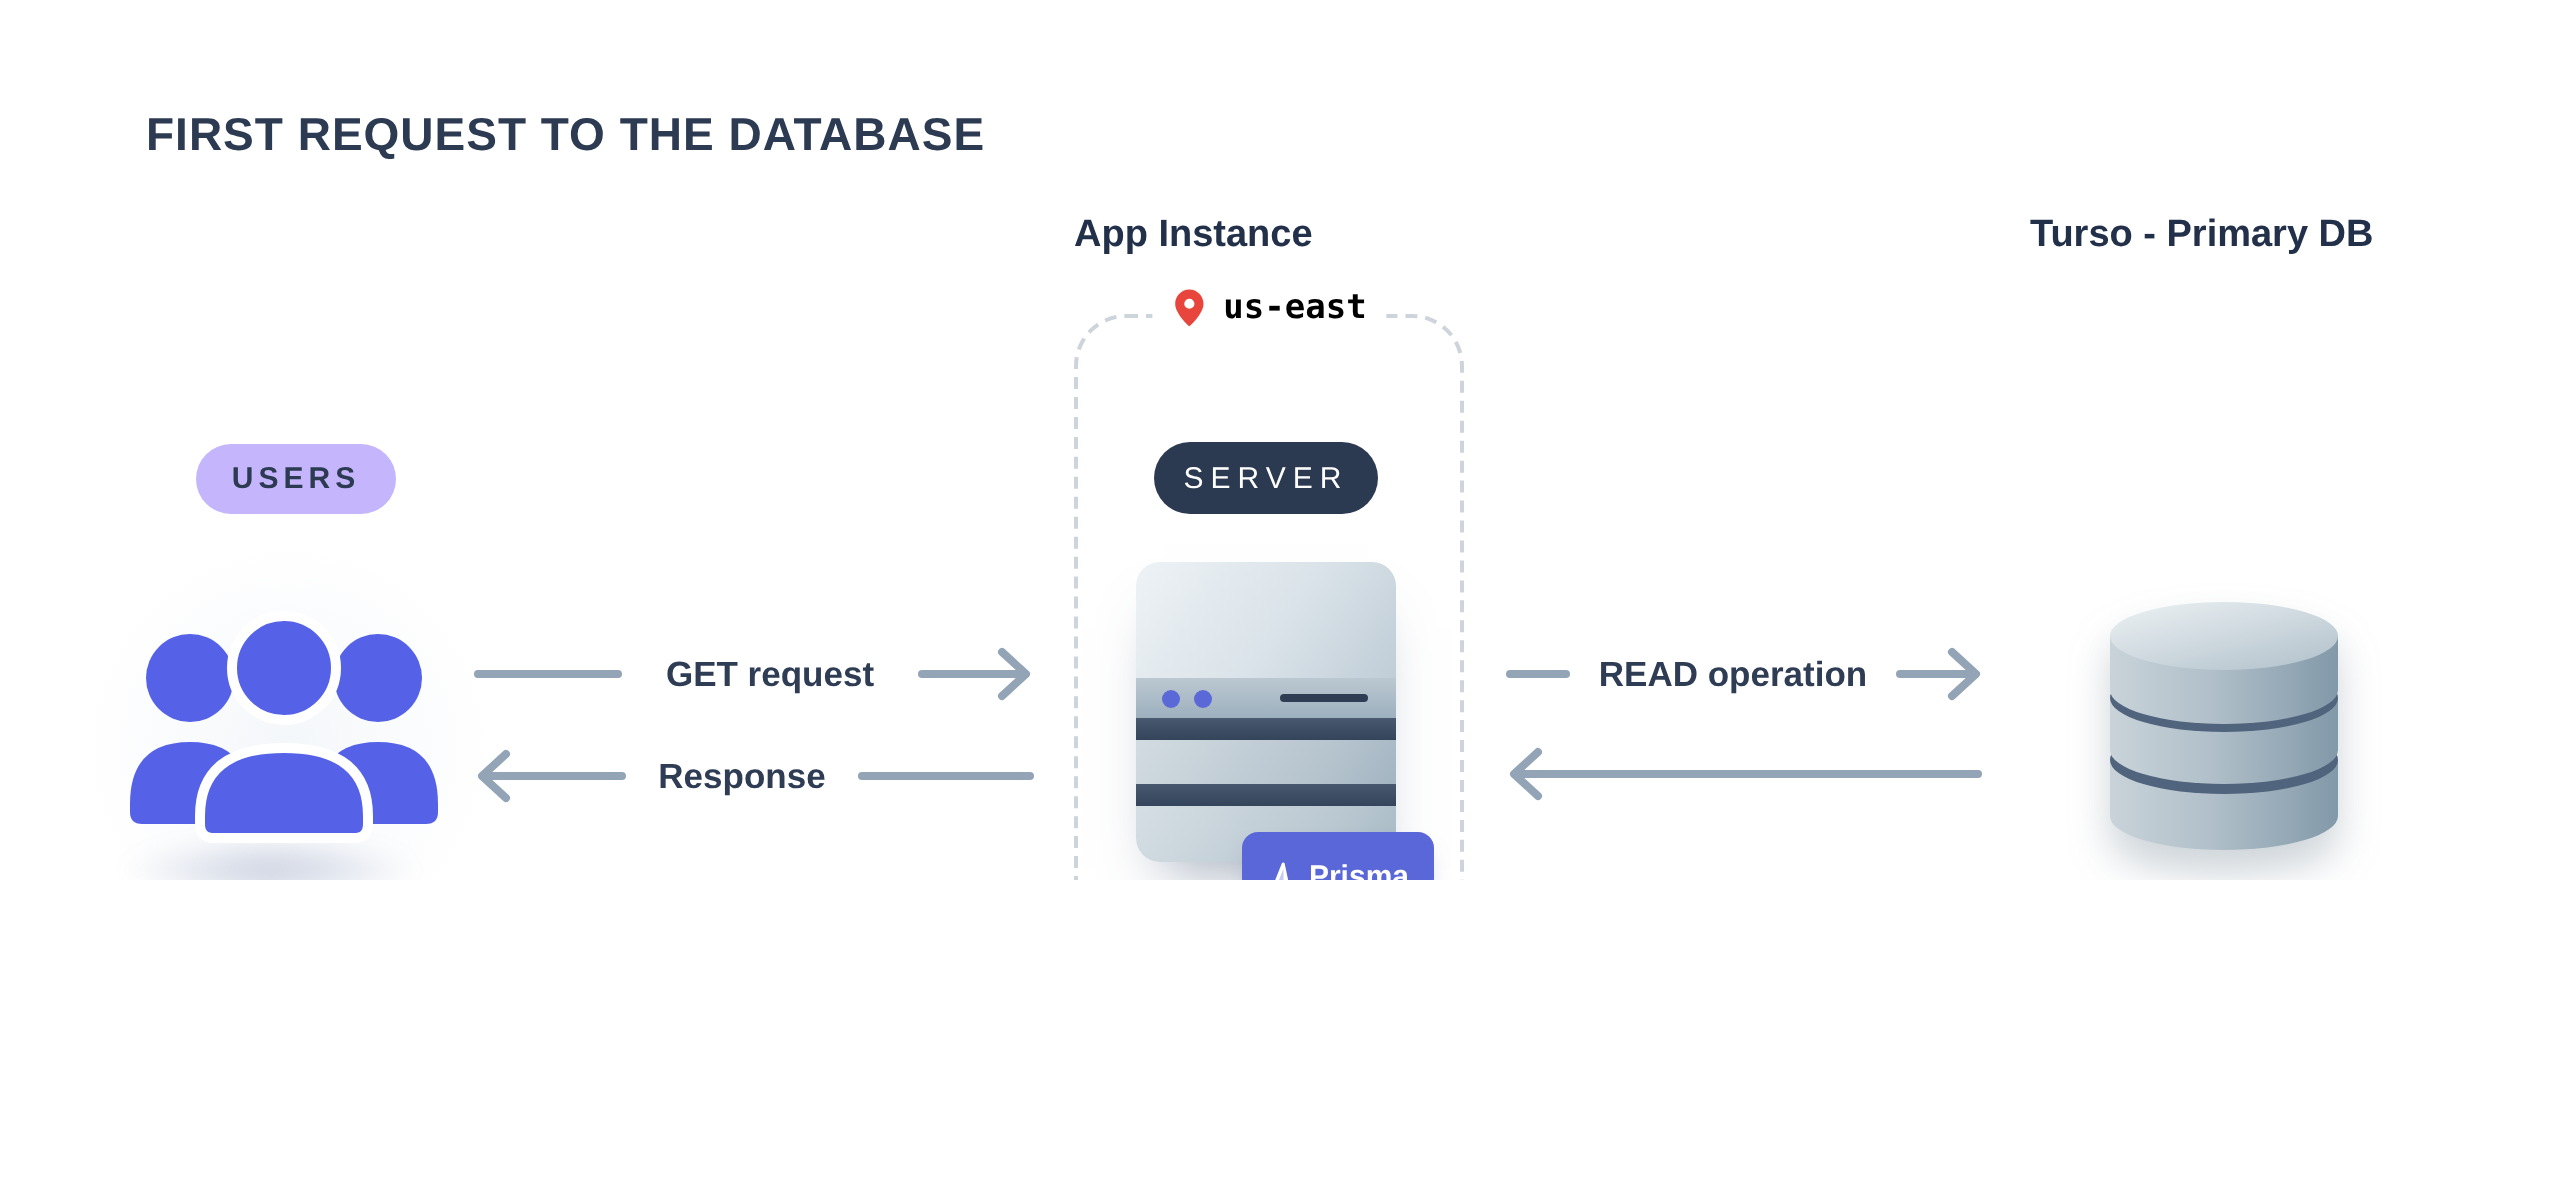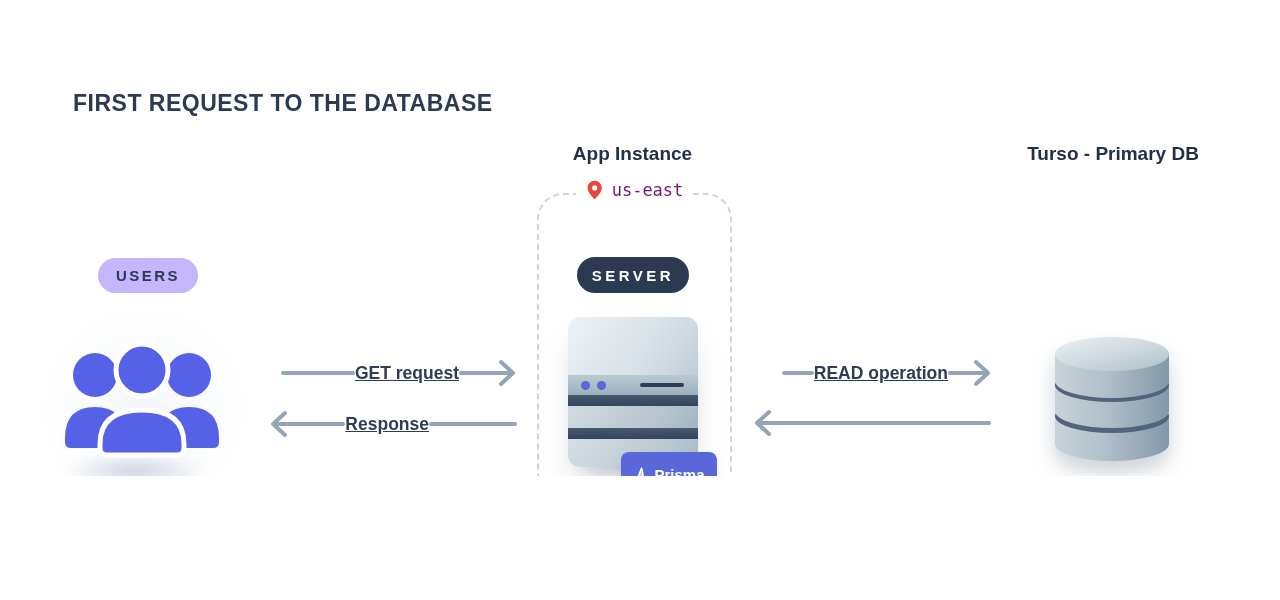--- a/index.html
+++ b/index.html
@@ -1,57 +1,57 @@
 <!DOCTYPE html>
 <html><head>
 <meta charset="utf-8">
 <style>
   html,body{margin:0;padding:0;background:#fff;}
   .canvas{
     position:relative;width:1280px;height:440px;background:#ffffff;overflow:hidden;
-    font-family:"Liberation Sans", sans-serif;color:#2d3b52;margin-top:36px;
+    font-family:"Liberation Sans", sans-serif;color:#2d3b52;
   }
   
   .diagram-title{
     position:absolute;left:73px;top:54px;margin:0;
     font-size:23px;font-weight:800;letter-spacing:.5px;color:#2c3a52;
   }
   
   .users-glow{position:absolute;left:38px;top:268px;width:212px;height:212px;border-radius:50%;
     background:radial-gradient(circle,#f4f7fa 0%,rgba(244,247,250,0) 70%);}
   .users-pill{
     position:absolute;left:98px;top:222px;width:100px;height:35px;border-radius:18px;
     background:#c4b5fd;display:flex;align-items:center;justify-content:center;
     font-weight:700;font-size:15px;letter-spacing:2.5px;color:#2c3a52;
   }
   .users-icon{position:absolute;left:60px;top:303px;}
   .users-shadow{position:absolute;left:60px;top:418px;width:150px;height:34px;border-radius:50%;
     background:radial-gradient(ellipse,rgba(96,114,160,.30),rgba(96,114,160,0) 70%);filter:blur(5px);}
   
   .node-heading{
-    position:absolute;top:107px;margin:0;text-align:center;
+    position:absolute;top:107px;margin:0;text-align:left;
     font-size:19px;font-weight:800;color:#22304a;
   }
   .heading-app{left:537px;width:191px;}
   .heading-db{left:1015px;width:196px;}
   .region-box{
     position:absolute;top:157px;height:311px;border:2px dashed #cdd4dc;border-radius:26px;
   }
   .box-app{left:537px;width:191px;}
   .box-db{left:1015px;width:196px;}
   .region-label{
     position:absolute;top:-15px;left:50%;transform:translateX(-50%);
     background:#ffffff;padding:0 10px;display:flex;align-items:center;gap:9px;white-space:nowrap;
   }
-  .region-name{font-family:"DejaVu Sans Mono", monospace;font-weight:400;font-size:17px;color:#701a75;}
+  .region-name{font-family:"DejaVu Sans Mono", monospace;font-weight:700;font-size:17px;color:#000000;}
   
   .server-pill{
     position:absolute;left:577px;top:221px;width:112px;height:36px;border-radius:18px;
     background:#2b3a50;display:flex;align-items:center;justify-content:center;
-    color:#fff;font-weight:700;font-size:15px;letter-spacing:3.5px;
+    color:#fff;font-weight:400;font-size:15px;letter-spacing:3.5px;
   }
   .server-icon{
     position:absolute;left:568px;top:281px;width:130px;height:150px;border-radius:12px;overflow:hidden;
     box-shadow:0 18px 28px -14px rgba(70,90,120,.5);display:flex;flex-direction:column;
   }
   .srv-top{height:58px;background:linear-gradient(125deg,#edf2f5 0%,#dae3e9 55%,#c0cdd7 100%);}
   .srv-bay{position:relative;height:20px;background:linear-gradient(#bbc8d1 0%,#9db0be 100%);}
   .srv-dark{height:11px;background:linear-gradient(#48596f,#34445a);}
   .srv-bay2{height:22px;background:linear-gradient(125deg,#d2dbe1 0%,#b6c4ce 70%,#a3b5c2 100%);}
   .srv-bay3{flex:1;background:linear-gradient(125deg,#d5dee4 0%,#bac8d1 70%,#a7b9c5 100%);}
@@ -60,21 +60,21 @@
   .srv-slot{position:absolute;top:8px;right:14px;width:44px;height:4px;border-radius:2px;background:#2e3d53;}
   .prisma-badge{
     position:absolute;left:621px;top:416px;width:96px;height:31px;border-radius:8px;
     background:#5a67d8;display:flex;align-items:flex-end;justify-content:center;gap:6px;
     box-shadow:0 6px 12px -6px rgba(60,70,160,.5);
   }
   .prisma-badge span{color:#fff;font-weight:700;font-size:15px;}
   
   .db-icon{position:absolute;left:1045px;top:283px;filter:drop-shadow(0 12px 10px rgba(80,100,120,.28));}
   
-  .arrow-row{position:absolute;height:30px;display:flex;align-items:center;justify-content:flex-end;text-decoration:underline;}
+  .arrow-row{position:absolute;height:30px;display:flex;align-items:center;justify-content:space-between;}
   .row-get{left:237px;top:322px;width:280px;}
   .row-resp{left:237px;top:373px;width:280px;}
   .row-read{left:753px;top:322px;width:239px;}
   .row-return{left:753px;top:372px;width:239px;}
   .arrow-label{font-weight:700;font-size:17.5px;color:#2e3c54;white-space:nowrap;}
   .seg{display:block;}
 </style>
 </head>
 <body>
 

